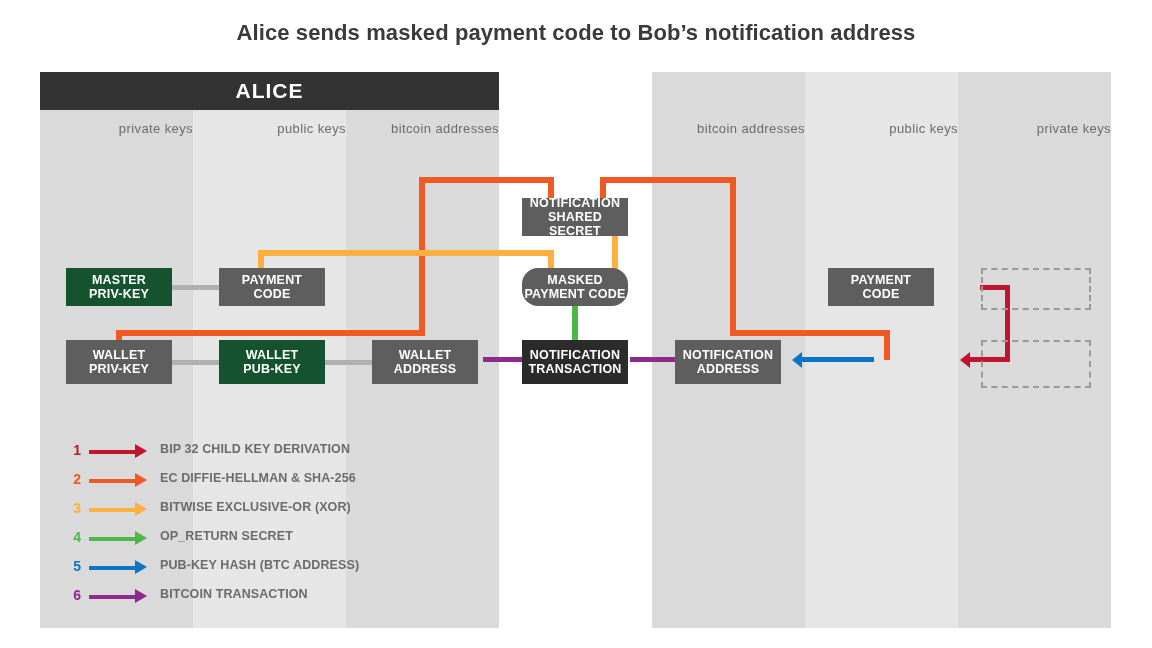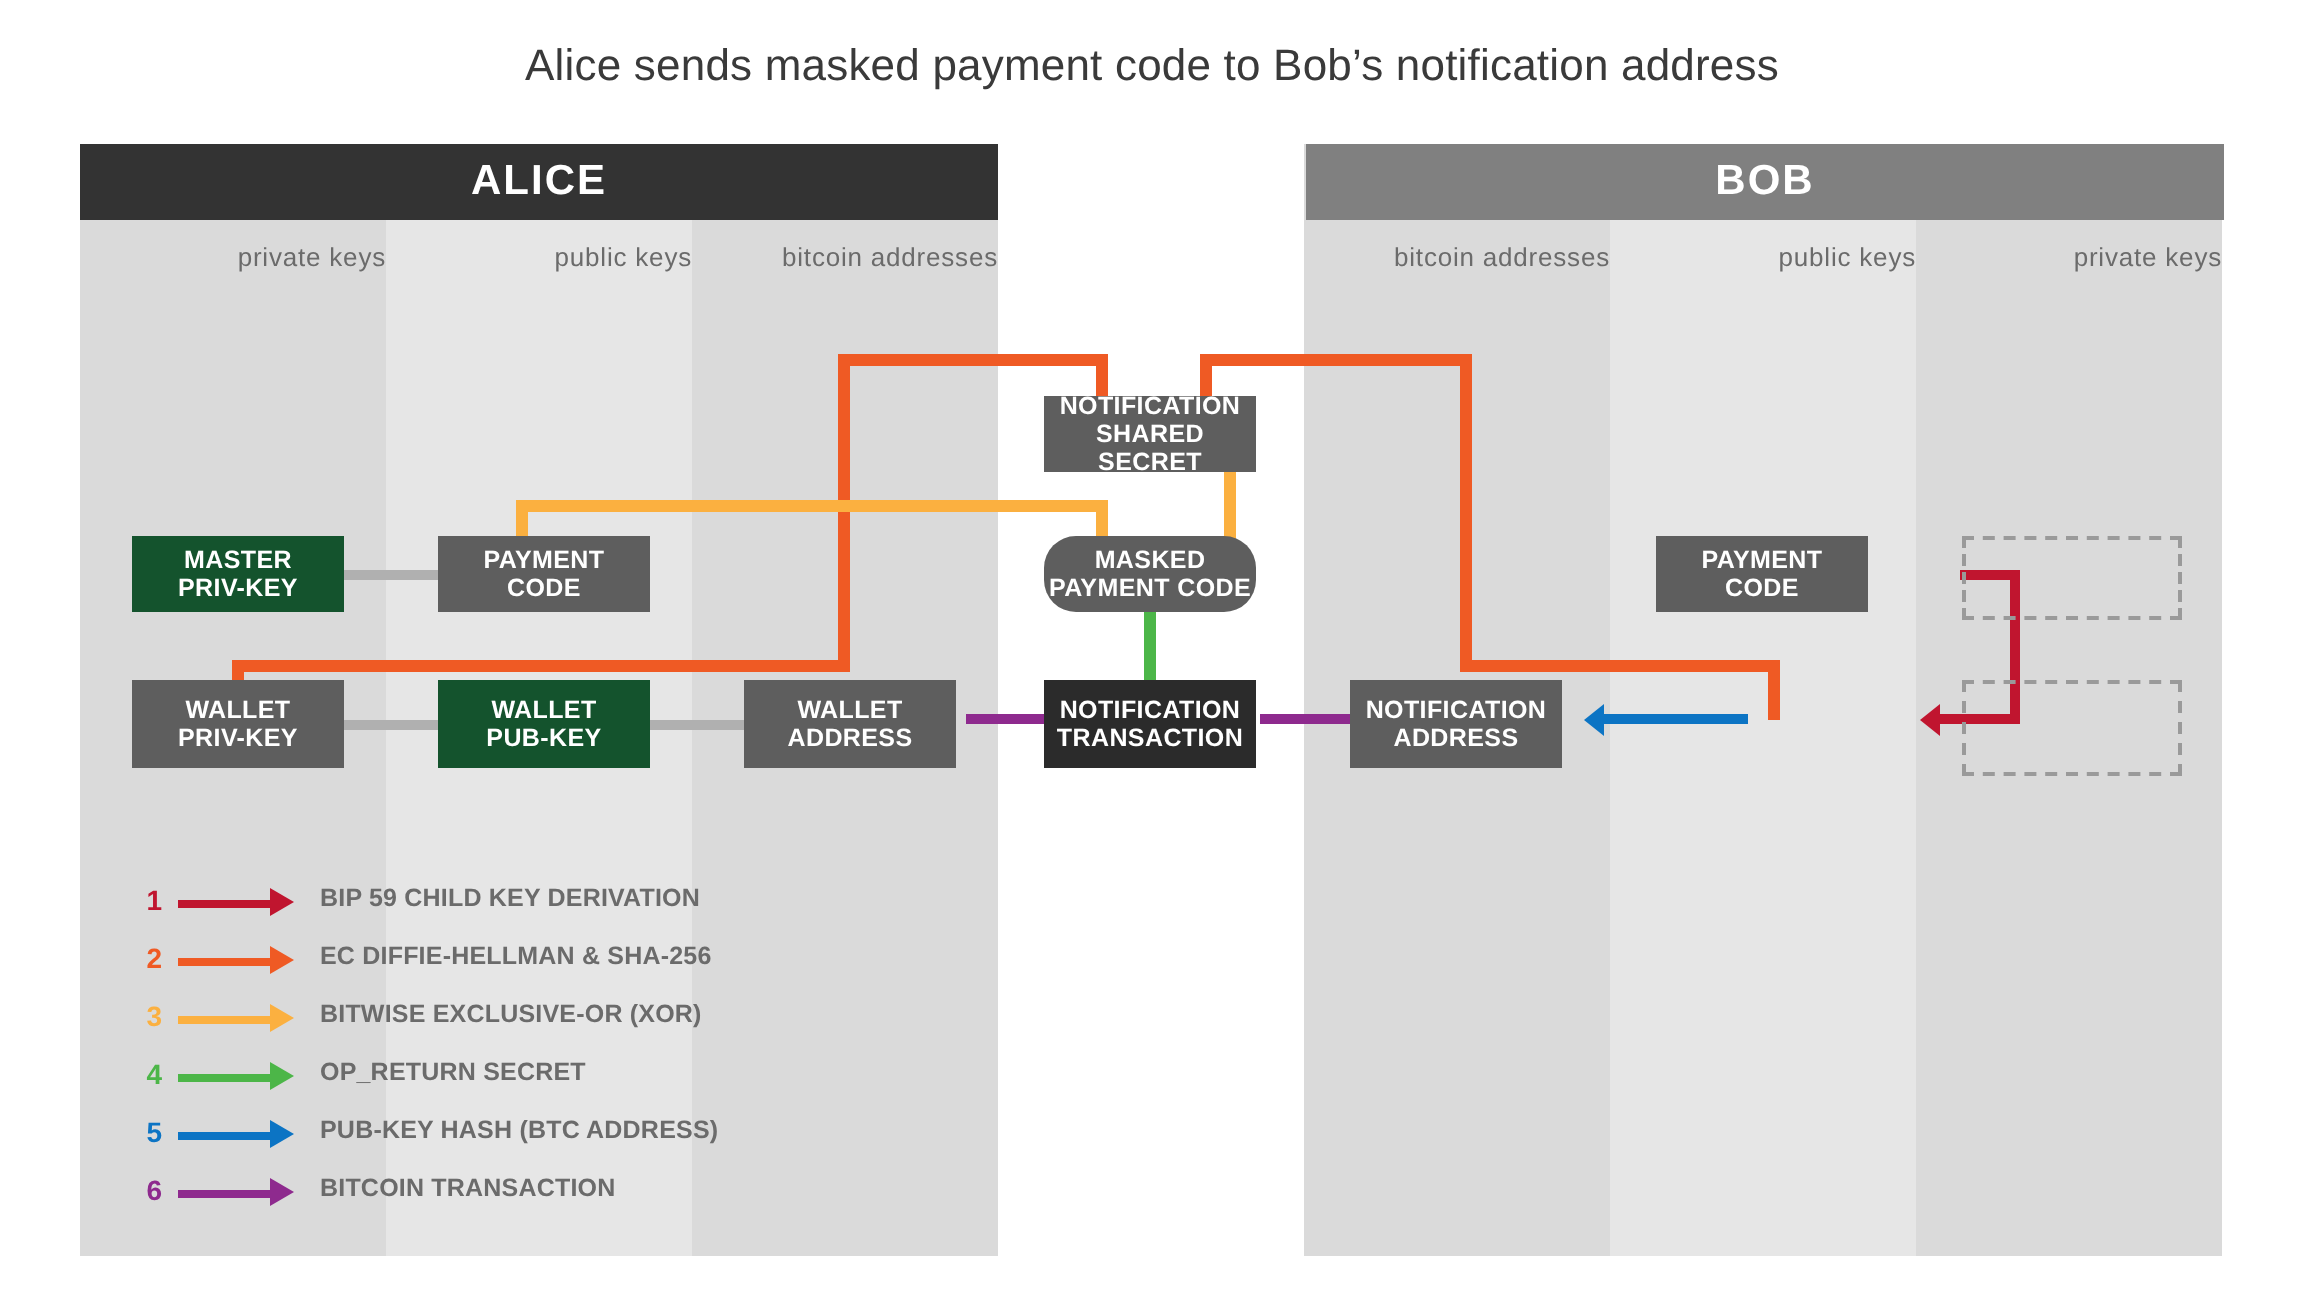--- a/index.html
+++ b/index.html
@@ -1,20 +1,20 @@
 <!DOCTYPE html>
 <html><head>
 <meta charset="utf-8">
 <style>
   html,body{margin:0;padding:0;background:#ffffff;}
   body{width:1152px;height:648px;position:relative;overflow:hidden;
        font-family:"Liberation Sans",sans-serif;}
 
   #title{position:absolute;left:0;top:20px;width:1152px;text-align:center;
-         font-size:22px;font-weight:normal;color:#3a3a3a;letter-spacing:.1px;}
+         font-size:22px;font-weight:bold;color:#3a3a3a;letter-spacing:.1px;}
 
   #board{position:absolute;left:40px;top:72px;width:1072px;height:556px;text-decoration:underline;}
 
   .col{position:absolute;top:0;width:153px;height:556px;}
   .col.c0{left:0;   background:#dadada;}
   .col.c1{left:153px;background:#e6e6e6;}
   .col.c2{left:306px;background:#dadada;}
   .col.c3{left:459px;background:#ffffff;}
   .col.c4{left:612px;background:#dadada;}
   .col.c5{left:765px;background:#e6e6e6;}
@@ -75,21 +75,20 @@
 
   <div class="col c0"></div>
   <div class="col c1"></div>
   <div class="col c2"></div>
   <div class="col c3"></div>
   <div class="col c4"></div>
   <div class="col c5"></div>
   <div class="col c6"></div>
 
   <div class="partybar alice">ALICE</div>
-  <div class="partybar bob">BOB</div>
 
   <div class="colhead" style="left:0">private keys</div>
   <div class="colhead" style="left:153px">public keys</div>
   <div class="colhead" style="left:306px">bitcoin addresses</div>
   <div class="colhead" style="left:612px">bitcoin addresses</div>
   <div class="colhead" style="left:765px">public keys</div>
   <div class="colhead" style="left:918px">private keys</div>
 
   <div class="wire gray" style="left:132px;top:213px;width:80px;height:5px;"></div>
 
@@ -156,21 +155,21 @@
 
   <div class="node dashed" style="left:941px;top:196px;width:106px;height:38px;"></div>
 
   <div class="node dashed" style="left:941px;top:268px;width:106px;height:44px;"></div>
 
   <div id="legend">
     <div class="lrow">
       <span class="lnum" style="color: rgb(192, 21, 47);">1</span>
       <span class="lline" style="background: rgb(192, 21, 47);"></span>
       <span class="lhead" style="border-left: 12px solid rgb(192, 21, 47);"></span>
-      <span class="ltext">BIP 59 CHILD KEY DERIVATION</span>
+      <span class="ltext">BIP 32 CHILD KEY DERIVATION</span>
     </div>
     <div class="lrow">
       <span class="lnum" style="color: rgb(239, 90, 36);">2</span>
       <span class="lline" style="background: rgb(239, 90, 36);"></span>
       <span class="lhead" style="border-left: 12px solid rgb(239, 90, 36);"></span>
       <span class="ltext">EC DIFFIE-HELLMAN &amp; SHA-256</span>
     </div>
     <div class="lrow">
       <span class="lnum" style="color: rgb(251, 176, 64);">3</span>
       <span class="lline" style="background: rgb(251, 176, 64);"></span>

